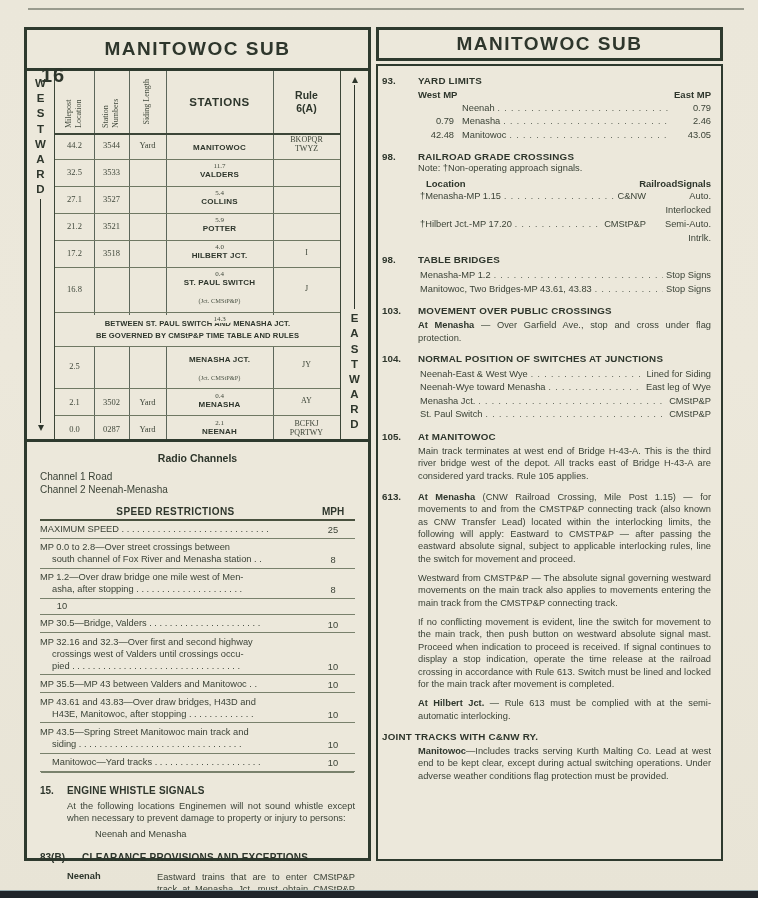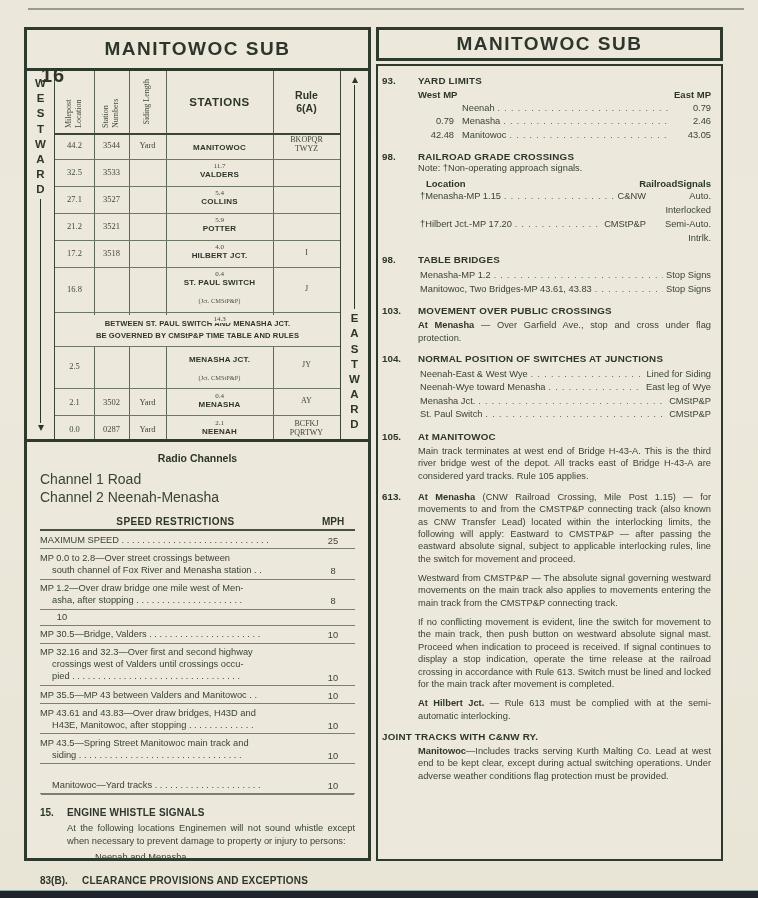--- a/index.html
+++ b/index.html
@@ -51,31 +51,31 @@
   .dist{position:relative;height:7px;}
   .dist::before{content:"";position:absolute;left:0;right:0;top:50%;border-top:1px solid #6f7863;}
   .distnumwrap{position:absolute;left:111px;width:107px;top:-1px;text-align:center;}
   .distnum{display:inline-block;background:#ece8db;padding:0 4px;font-family:"Liberation Serif",serif;font-size:7px;color:#40483b;}
   .banner{border-bottom:1px solid #6f7863;padding:3px 2px 4px 2px;text-align:center;}
   .banner div{font-size:7.6px;font-weight:800;line-height:1.55;letter-spacing:.1px;color:#2e362c;}
 
   
   .lbody{padding:6px 13px 0 13px;}
   .radio-title{text-align:center;font-weight:800;font-size:10.5px;margin:4px 0 6px 0;color:#2e362c;}
-  .radio-line{font-size:14px;line-height:1.35;}
+  .radio-line{font-size:10px;line-height:1.35;}
 
   .sptable{margin-top:9px;}
   .sp-head{display:flex;align-items:center;border-bottom:2px solid #49513f;padding-bottom:2px;}
   .sp-head .t{flex:1;text-align:center;font-weight:800;font-size:10px;letter-spacing:.4px;color:#2e362c;}
   .sp-head .u{width:44px;text-align:center;font-weight:800;font-size:10px;color:#2e362c;}
   .sp-row{display:flex;border-bottom:1px solid #79816c;padding:2.5px 0;}
   .sp-text{flex:1;font-size:9.3px;line-height:1.3;}
   .sp-line{display:block;}
   .sp-line + .sp-line{padding-left:12px;}
-  .sp-indent .sp-line{padding-left:12px;margin-top:12px;}
+  .sp-indent .sp-line{padding-left:12px;}
   .sp-val{width:44px;display:flex;align-items:flex-end;justify-content:center;font-size:9.3px;}
   .sp-row:last-child{border-bottom:1px solid #79816c;box-shadow:0 2px 0 -1px #79816c;}
 
   .sec{display:flex;margin-top:13px;}
   .sec-num{font-weight:800;font-size:10px;color:#2e362c;}
   .w15{width:27px;}
   .w83{width:42px;}
   .sec-body{flex:1;}
   .sec-title{font-weight:800;font-size:10px;letter-spacing:.2px;color:#2e362c;}
   .sec-para{font-size:9.3px;line-height:1.35;text-align:justify;margin-top:4px;}

